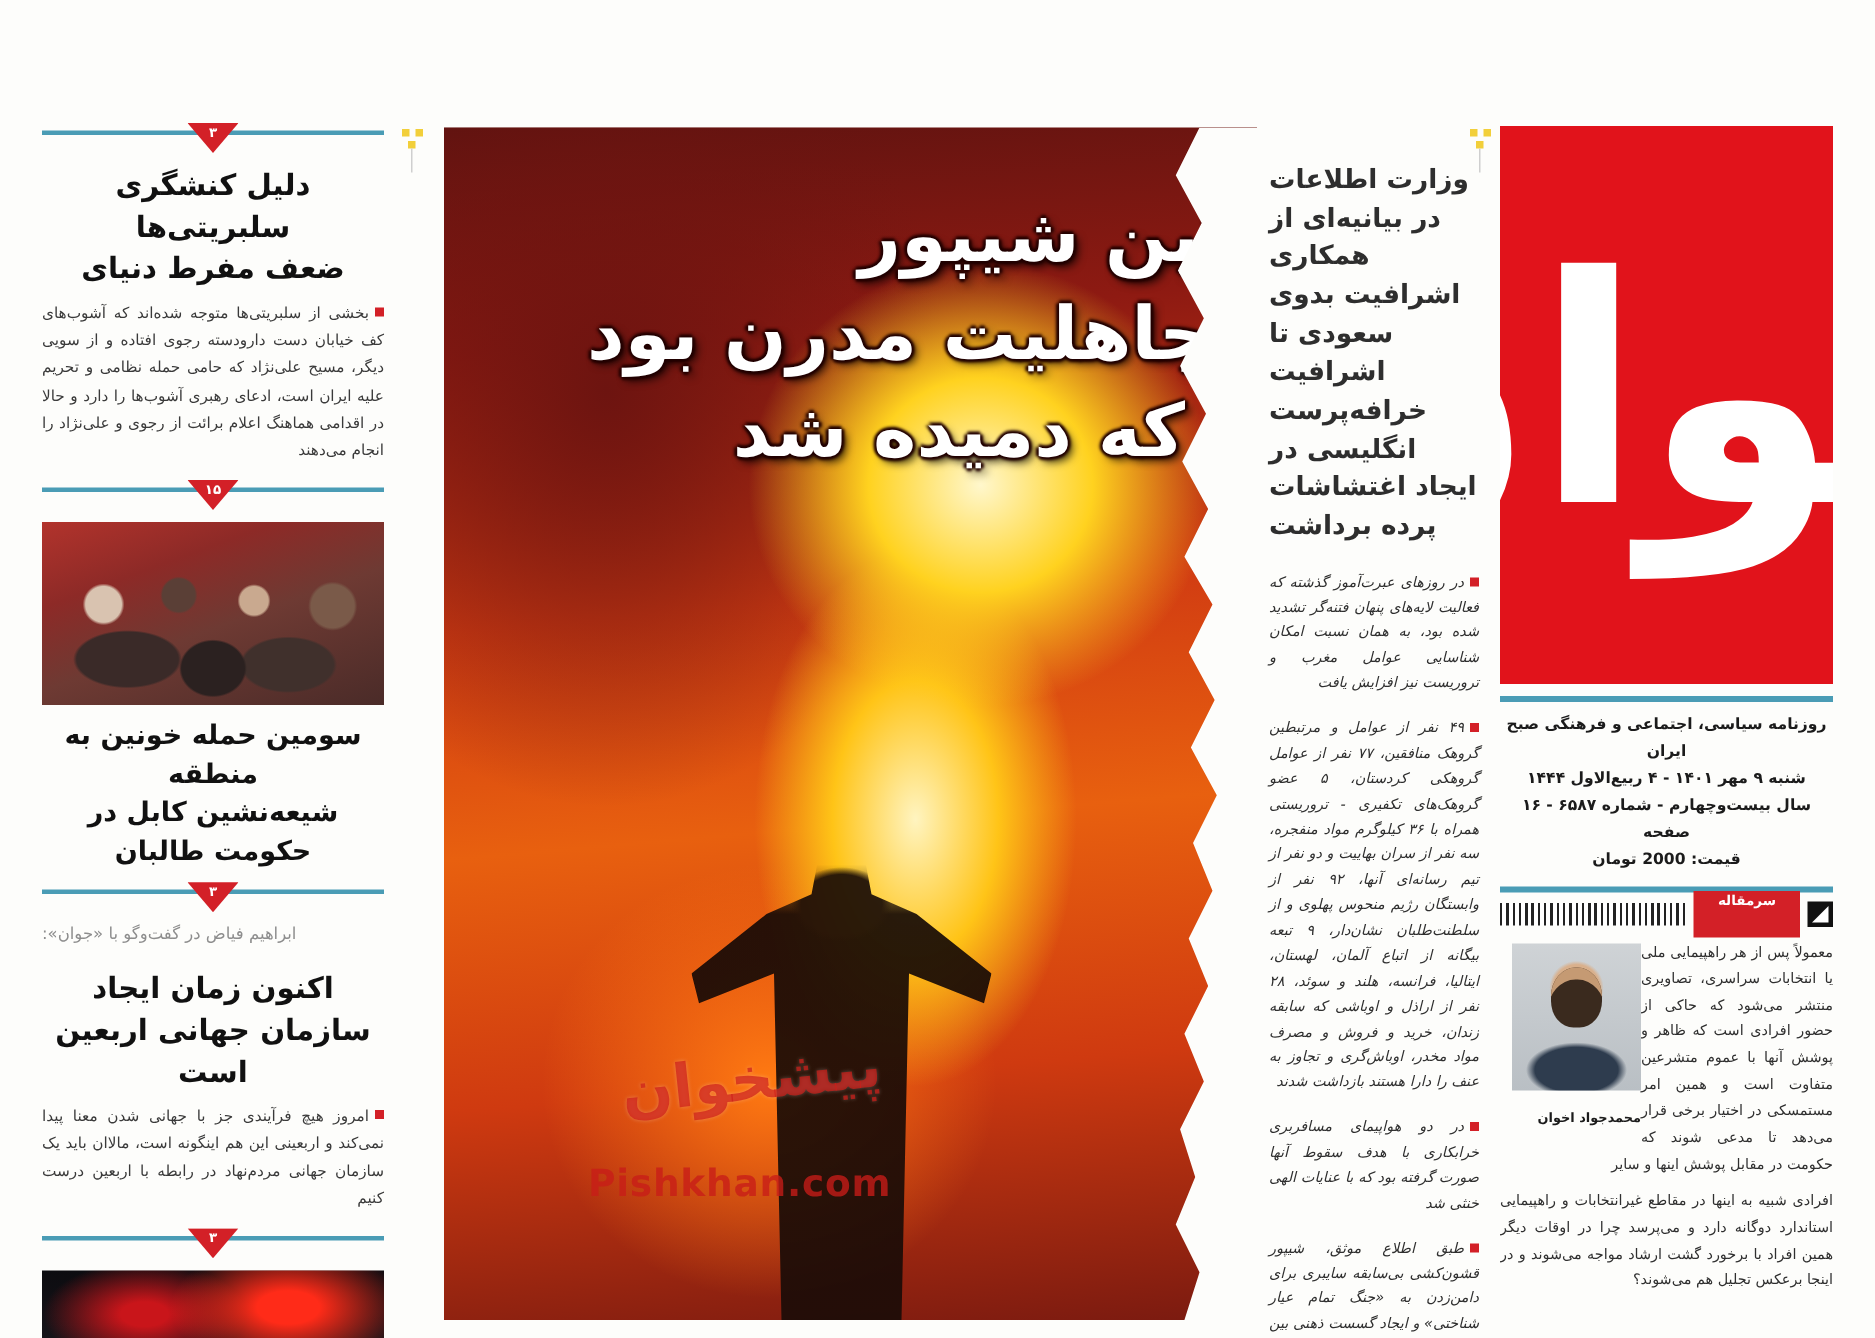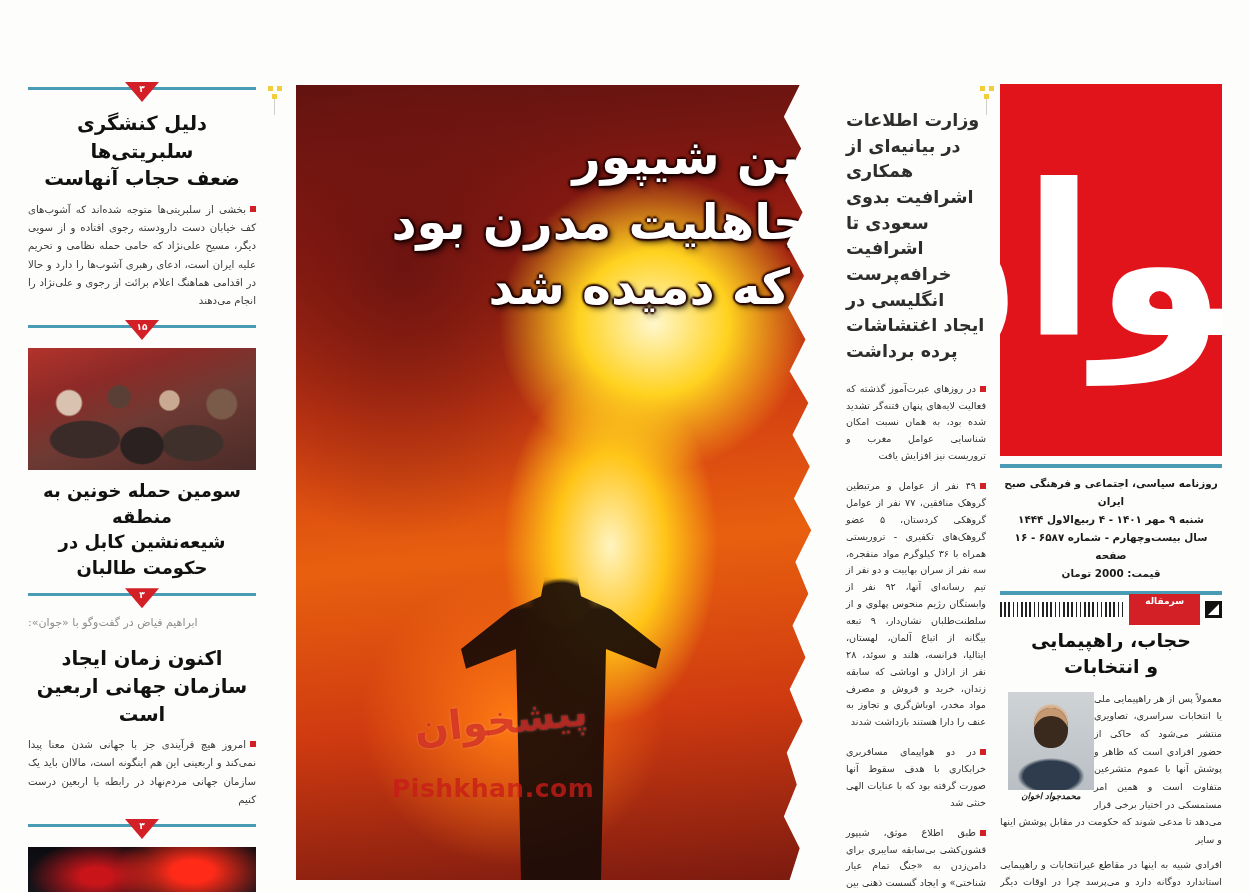--- a/index.html
+++ b/index.html
@@ -208,20 +208,21 @@
     letter-spacing: -0.4px;
     margin-bottom: 16px;
   }
   #news-column .nc-para {
     font-size: 9.6px;
     line-height: 1.76;
     color: #2f2f2f;
     text-align: justify;
     text-align-last: right;
     margin-bottom: 13px;
+    font-style: italic;
   }
   #news-column .nc-para .bullet-sq { vertical-align: 0px; }
 
   
   #masthead-column {
     position: absolute;
     left: 1000px; top: 84px;
     width: 222px; height: 800px;
     direction: rtl;
   }
@@ -323,23 +324,21 @@
     left: 26px; top: 16px;
     width: 34px; height: 40px;
     border-radius: 48% 48% 44% 44%;
     background: #3a2a1e;
     box-shadow: inset 0 10px 0 -2px #c59a73;
   }
   .ed-author-name {
     font-size: 8.6px;
     font-weight: bold;
     color: #1b1b1b;
-    text-align: center;
-    margin-top: 1px;
-    font-style: italic;
+    margin-top: 14px;
   }
   .ed-para {
     font-size: 9.6px;
     line-height: 1.84;
     color: #2f2f2f;
     text-align: justify;
     text-align-last: right;
     margin-bottom: 7px;
   }
 
@@ -371,21 +370,21 @@
 <div class="page">
 
   <div id="left-column">
 
     <div class="divider-rule">
       <div class="line"></div>
       <div class="badge-tri">۳</div>
     </div>
     <div class="lc-head rtl ctr">
       <span>دلیل کنشگری سلبریتی‌ها</span><br>
-      <span>ضعف حجاب آنهاست</span>
+      <span>ضعف مفرط دنیای</span>
     </div>
     <div class="lc-body">
       <span class="bullet-sq"></span><span>بخشی از سلبریتی‌ها متوجه شده‌اند که آشوب‌های کف خیابان دست دارودسته رجوی افتاده و از سویی دیگر، مسیح علی‌نژاد که حامی حمله نظامی و تحریم علیه ایران است، ادعای رهبری آشوب‌ها را دارد و حالا در اقدامی هماهنگ اعلام برائت از رجوی و علی‌نژاد را انجام می‌دهند</span>
     </div>
 
     <div class="divider-rule">
       <div class="line"></div>
       <div class="badge-tri">۱۵</div>
     </div>
     <div class="photo photo-market"></div>
@@ -473,24 +472,20 @@
 
     <div class="rule-teal"></div>
 
     <div id="editorial">
       <div class="ed-bar">
         <div class="ed-icon"></div>
         <div class="ed-tag">سرمقاله</div>
         <div class="ed-stripes"></div>
       </div>
 
-      <div class="ed-title">
-        <span>حجاب، راهپیمایی</span><br>
-        <span>و انتخابات</span>
-      </div>
 
       <div class="ed-flow">
         <div class="ed-author-box">
           <div class="ed-author-photo"></div>
           <div class="ed-author-name">محمدجواد اخوان</div>
         </div>
         <div class="ed-para">معمولاً پس از هر راهپیمایی ملی یا انتخابات سراسری، تصاویری منتشر می‌شود که حاکی از حضور افرادی است که ظاهر و پوشش آنها با عموم متشرعین متفاوت است و همین امر مستمسکی در اختیار برخی قرار می‌دهد تا مدعی شوند که حکومت در مقابل پوشش اینها و سایر</div>
         <div class="ed-para">افرادی شبیه به اینها در مقاطع غیرانتخابات و راهپیمایی استاندارد دوگانه دارد و می‌پرسد چرا در اوقات دیگر همین افراد با برخورد گشت ارشاد مواجه می‌شوند و در اینجا برعکس تجلیل هم می‌شوند؟</div>
 
       </div>

